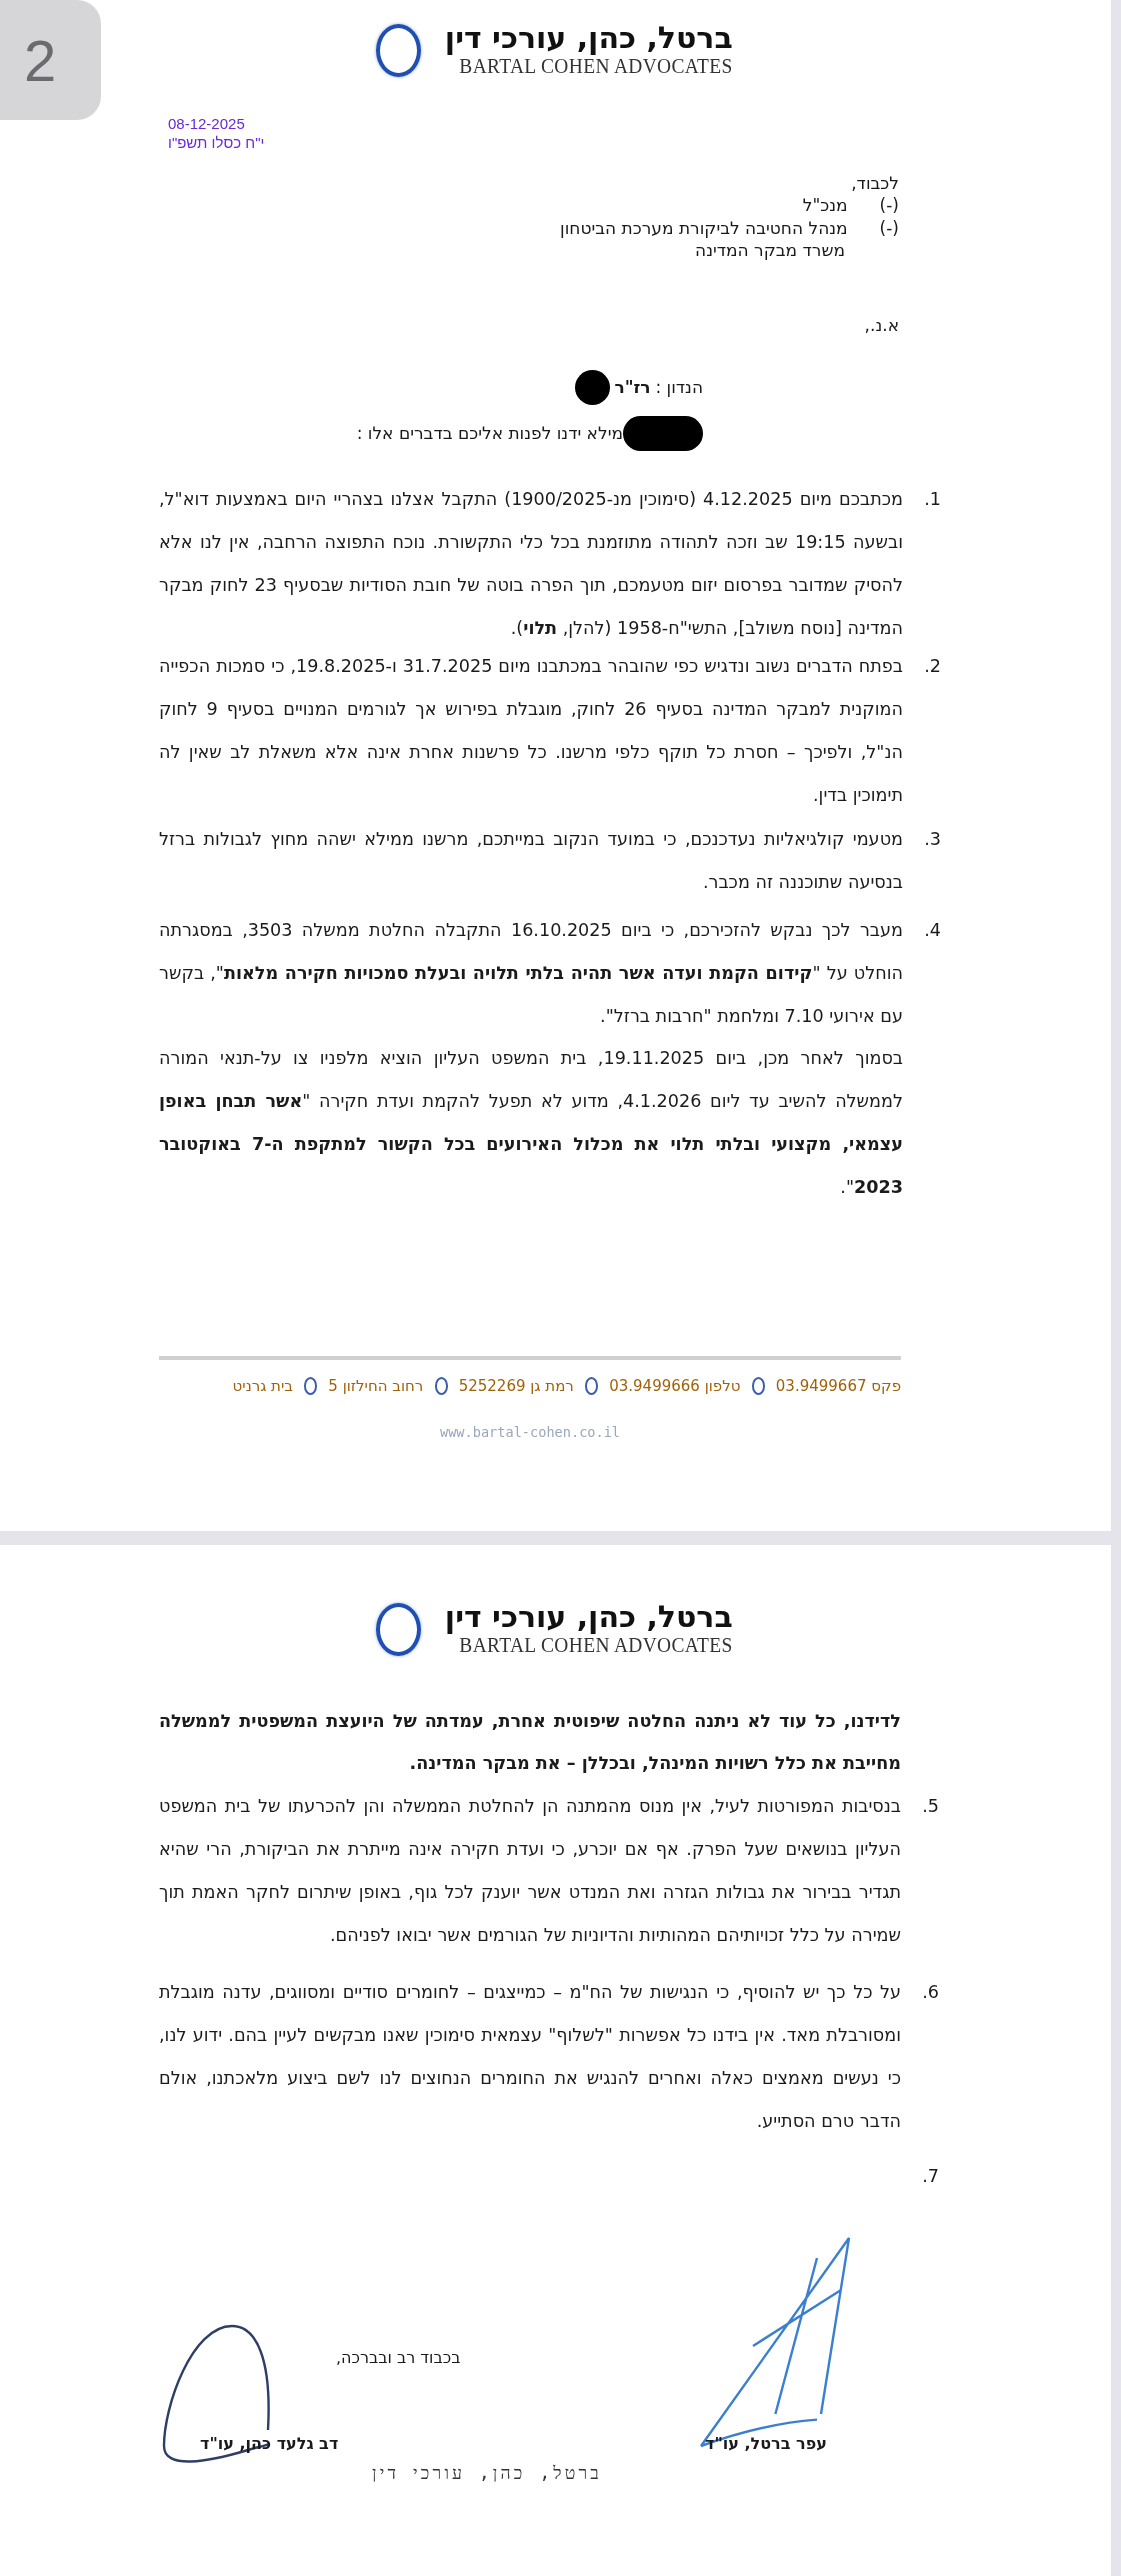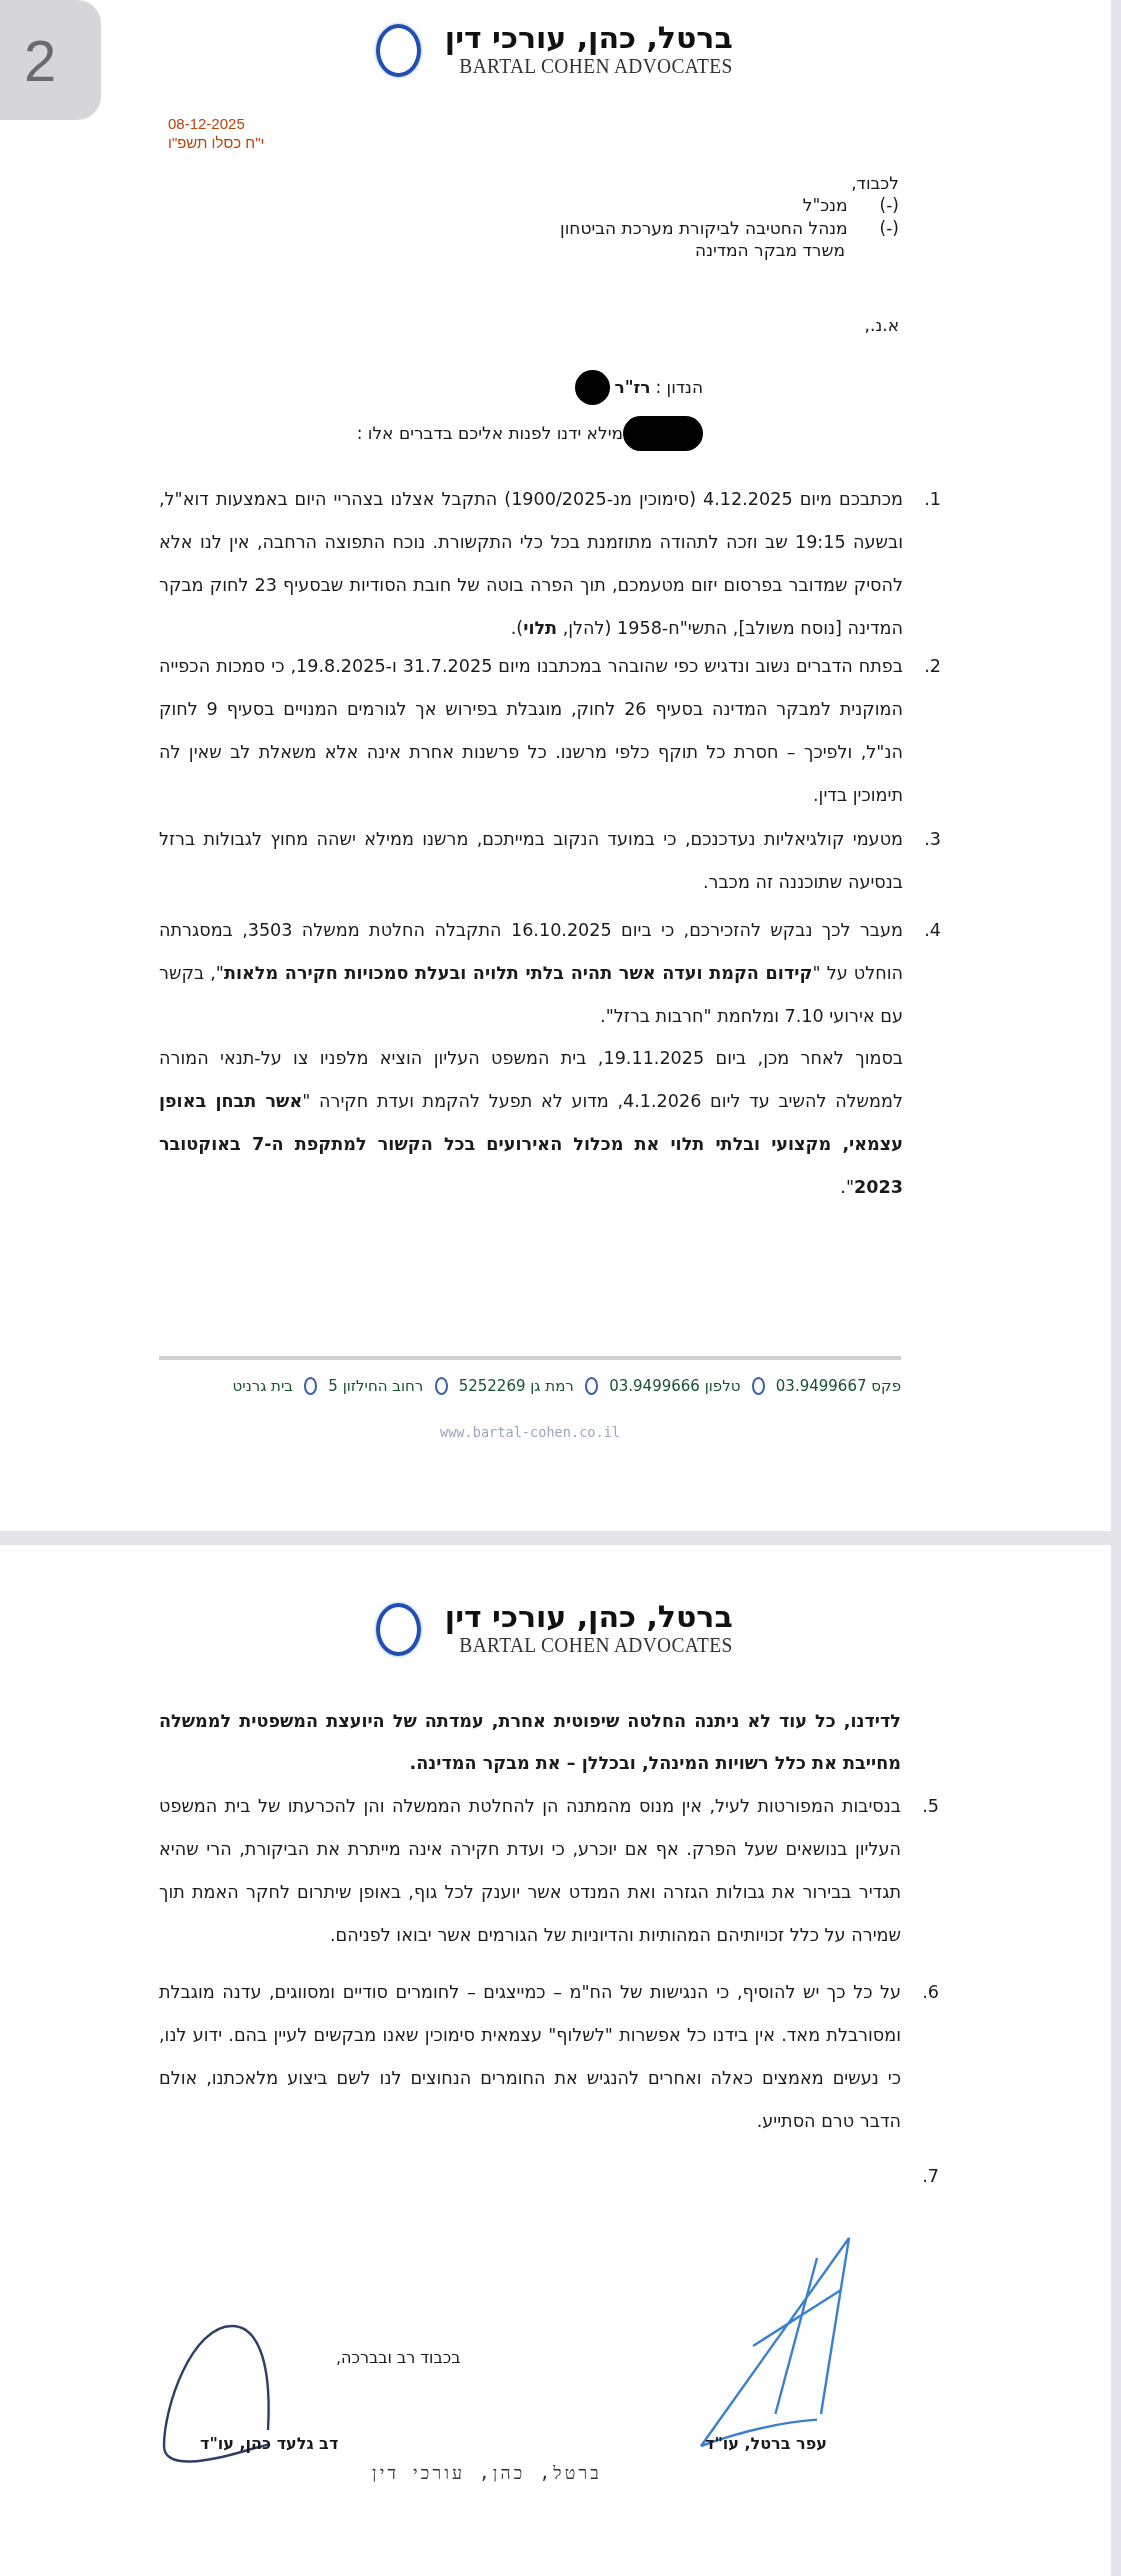--- a/index.html
+++ b/index.html
@@ -23,32 +23,32 @@
   .logo { position:absolute; display:flex; align-items:center; gap:8px; }
   .logo-ring {
     width:45px; height:53px; border:4.8px solid #1f4fb3; border-radius:50%;
     box-sizing:border-box; box-shadow:0 0 3.2px rgba(31,79,179,.5);
   }
   .logo-text { display:flex; flex-direction:column; align-items:flex-end; }
   .logo-he { font-family:"DejaVu Sans", sans-serif; font-weight:bold; font-size:30px; line-height:32px; direction:rtl; color:#111; }
   .logo-en { font-family:"Liberation Serif", serif; font-size:21.6px; letter-spacing:0.4px; color:#333; line-height:24px; transform:scaleX(.9); transform-origin:right; }
   .abs { position:absolute; }
   .rtl { direction:rtl; text-align:right; }
-  .date-block { font-family:"Liberation Sans", sans-serif; font-size:15px; line-height:19px; color:#c2410c; }
+  .date-block { font-family:"Liberation Sans", sans-serif; font-size:15px; line-height:19px; color:#6d28d9; }
   .txt { font-size:17px; line-height:22.4px; }
   .para {
     position:absolute; direction:rtl; text-align:justify; font-size:17.6px; line-height:43px;
     color:#1b1b1b;
   }
   .para .num { position:absolute; right:-38px; top:0; }
   .b { font-weight:bold; }
   .u { }
   .redact { display:inline-block; background:#000; border-radius:24px; vertical-align:middle; }
   .footer-line { position:absolute; height:4px; background:#d0d0d0; }
-  .footer-items { position:absolute; display:flex; flex-direction:row-reverse; align-items:center; gap:11.2px; font-size:15px; direction:rtl; color:#14532d; }
+  .footer-items { position:absolute; display:flex; flex-direction:row-reverse; align-items:center; gap:11.2px; font-size:15px; direction:rtl; color:#a16207; }
   .dot { width:13px; height:17.6px; border:2.4px solid #3c5ea8; border-radius:50%; box-sizing:border-box; }
   .site { position:absolute; font-family:"DejaVu Sans Mono", monospace; font-size:13.6px; color:#9aa6bc; }
   .sig-name { font-weight:bold; font-size:16px; direction:rtl; }
   svg.sig { position:absolute; overflow:visible; }
 </style>
 </head>
 <body>
 
 <div class="page" id="page1">
 

